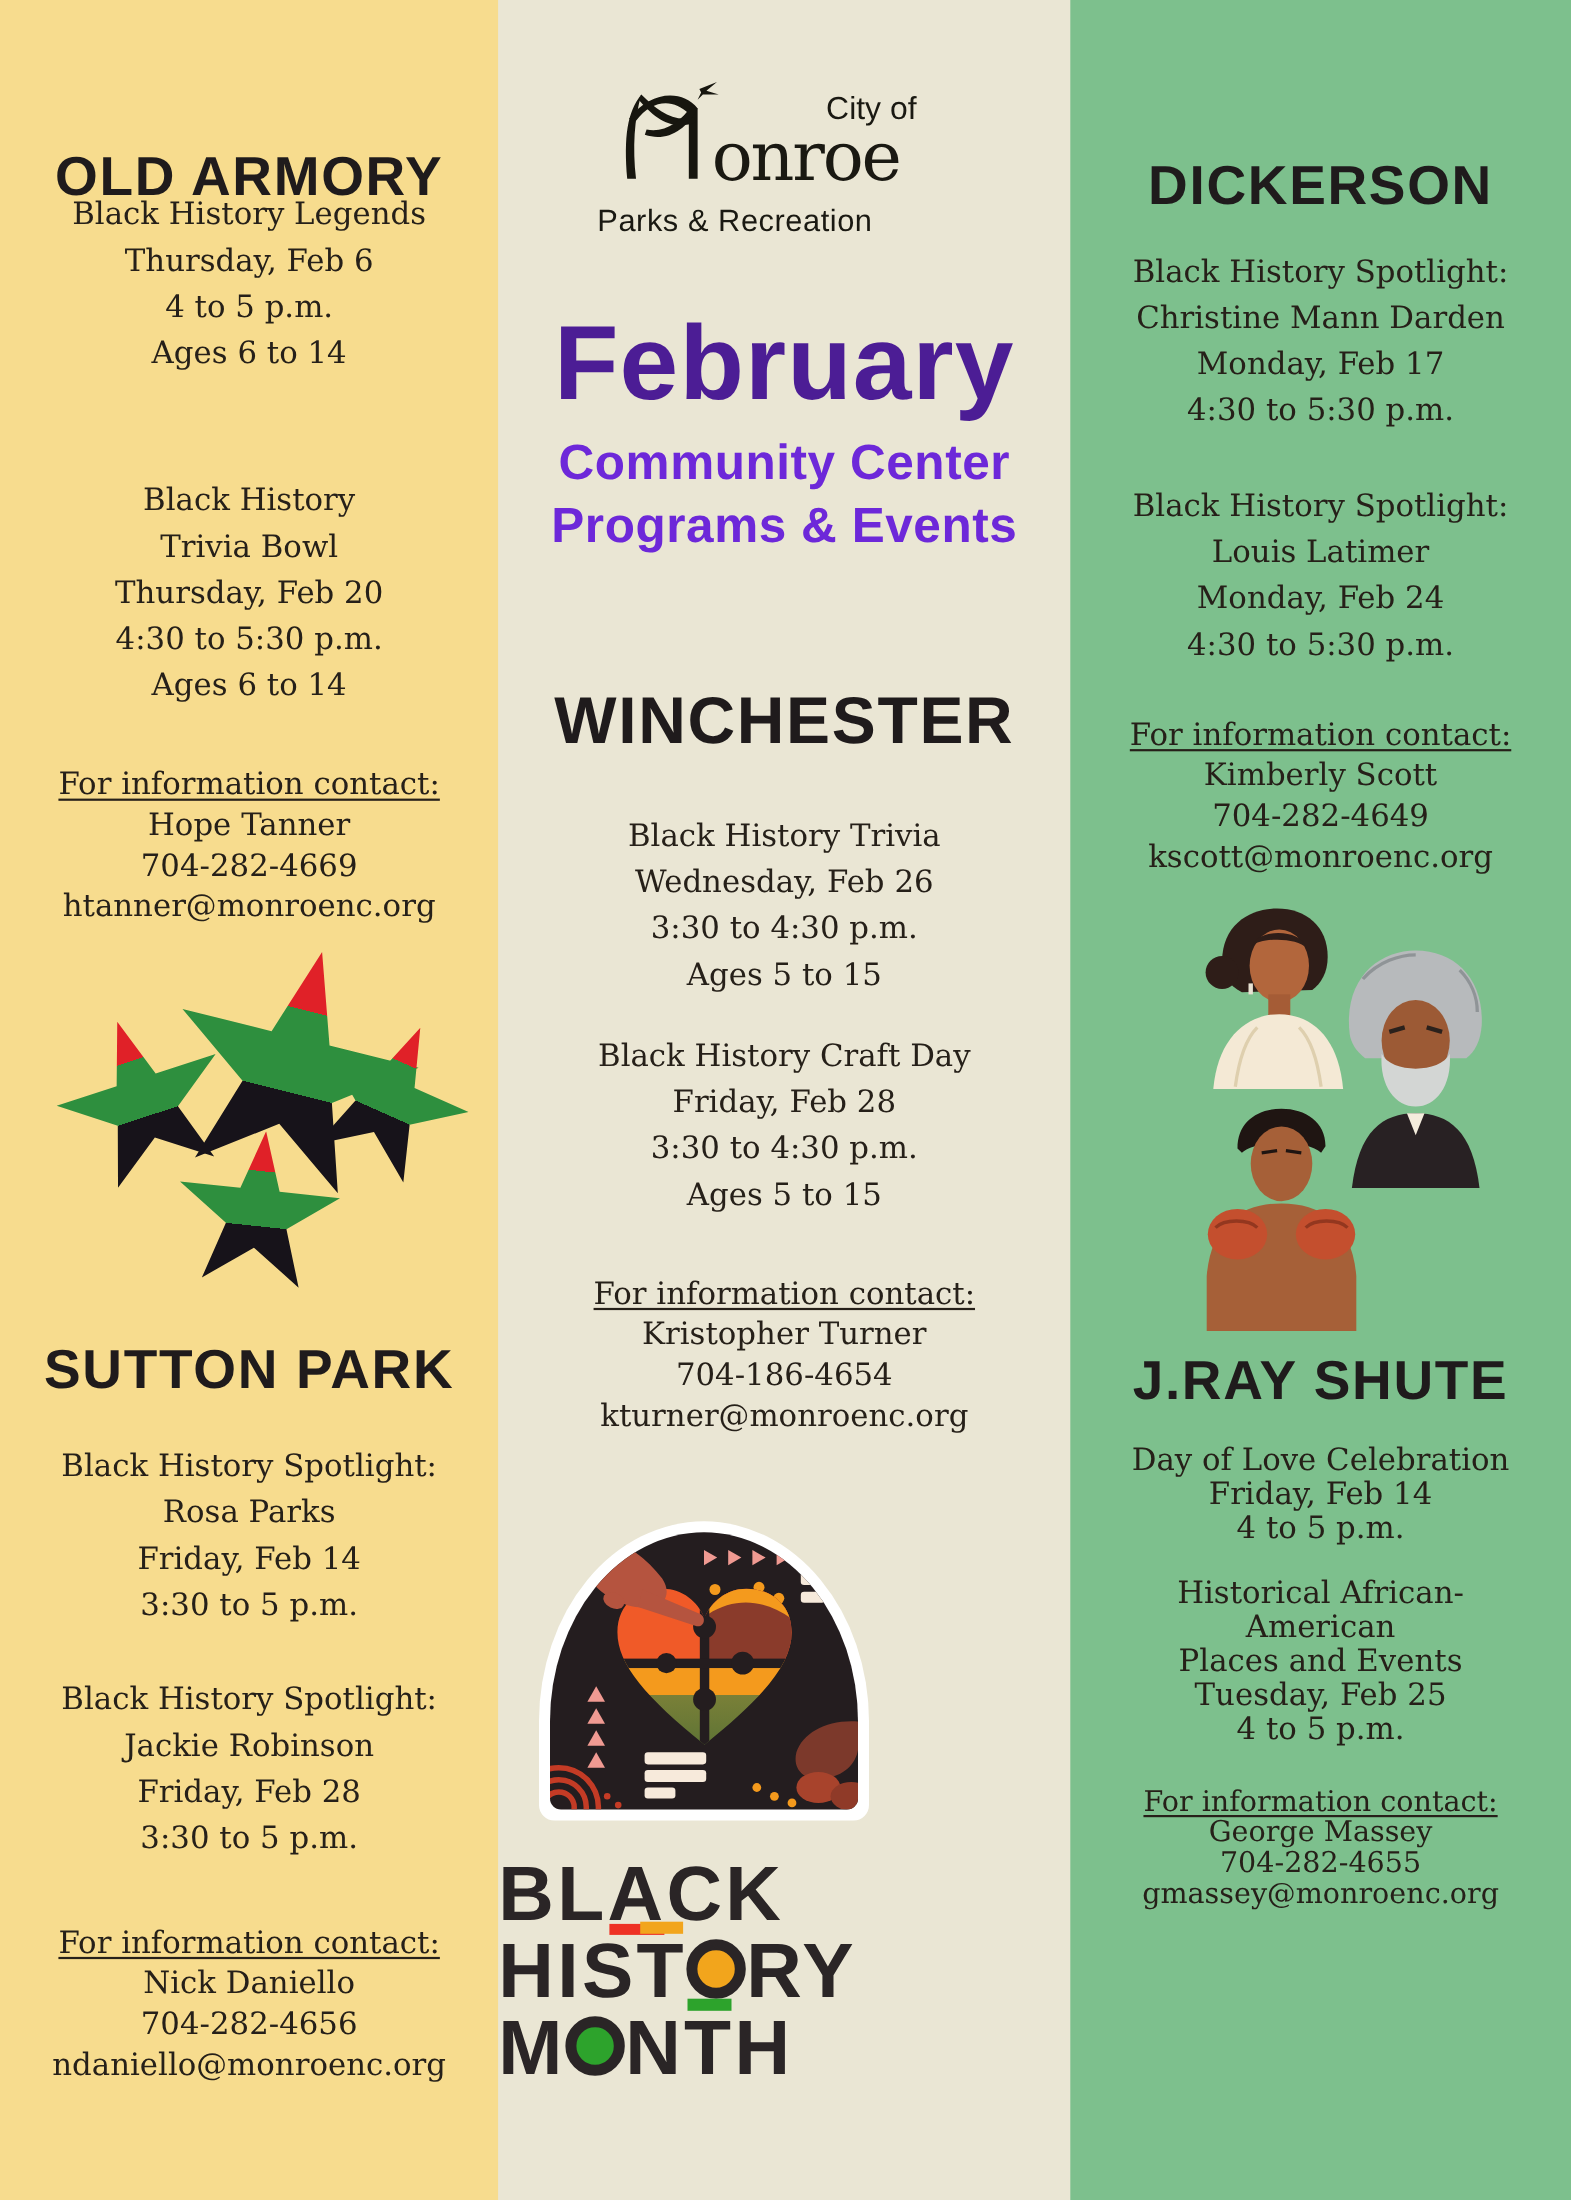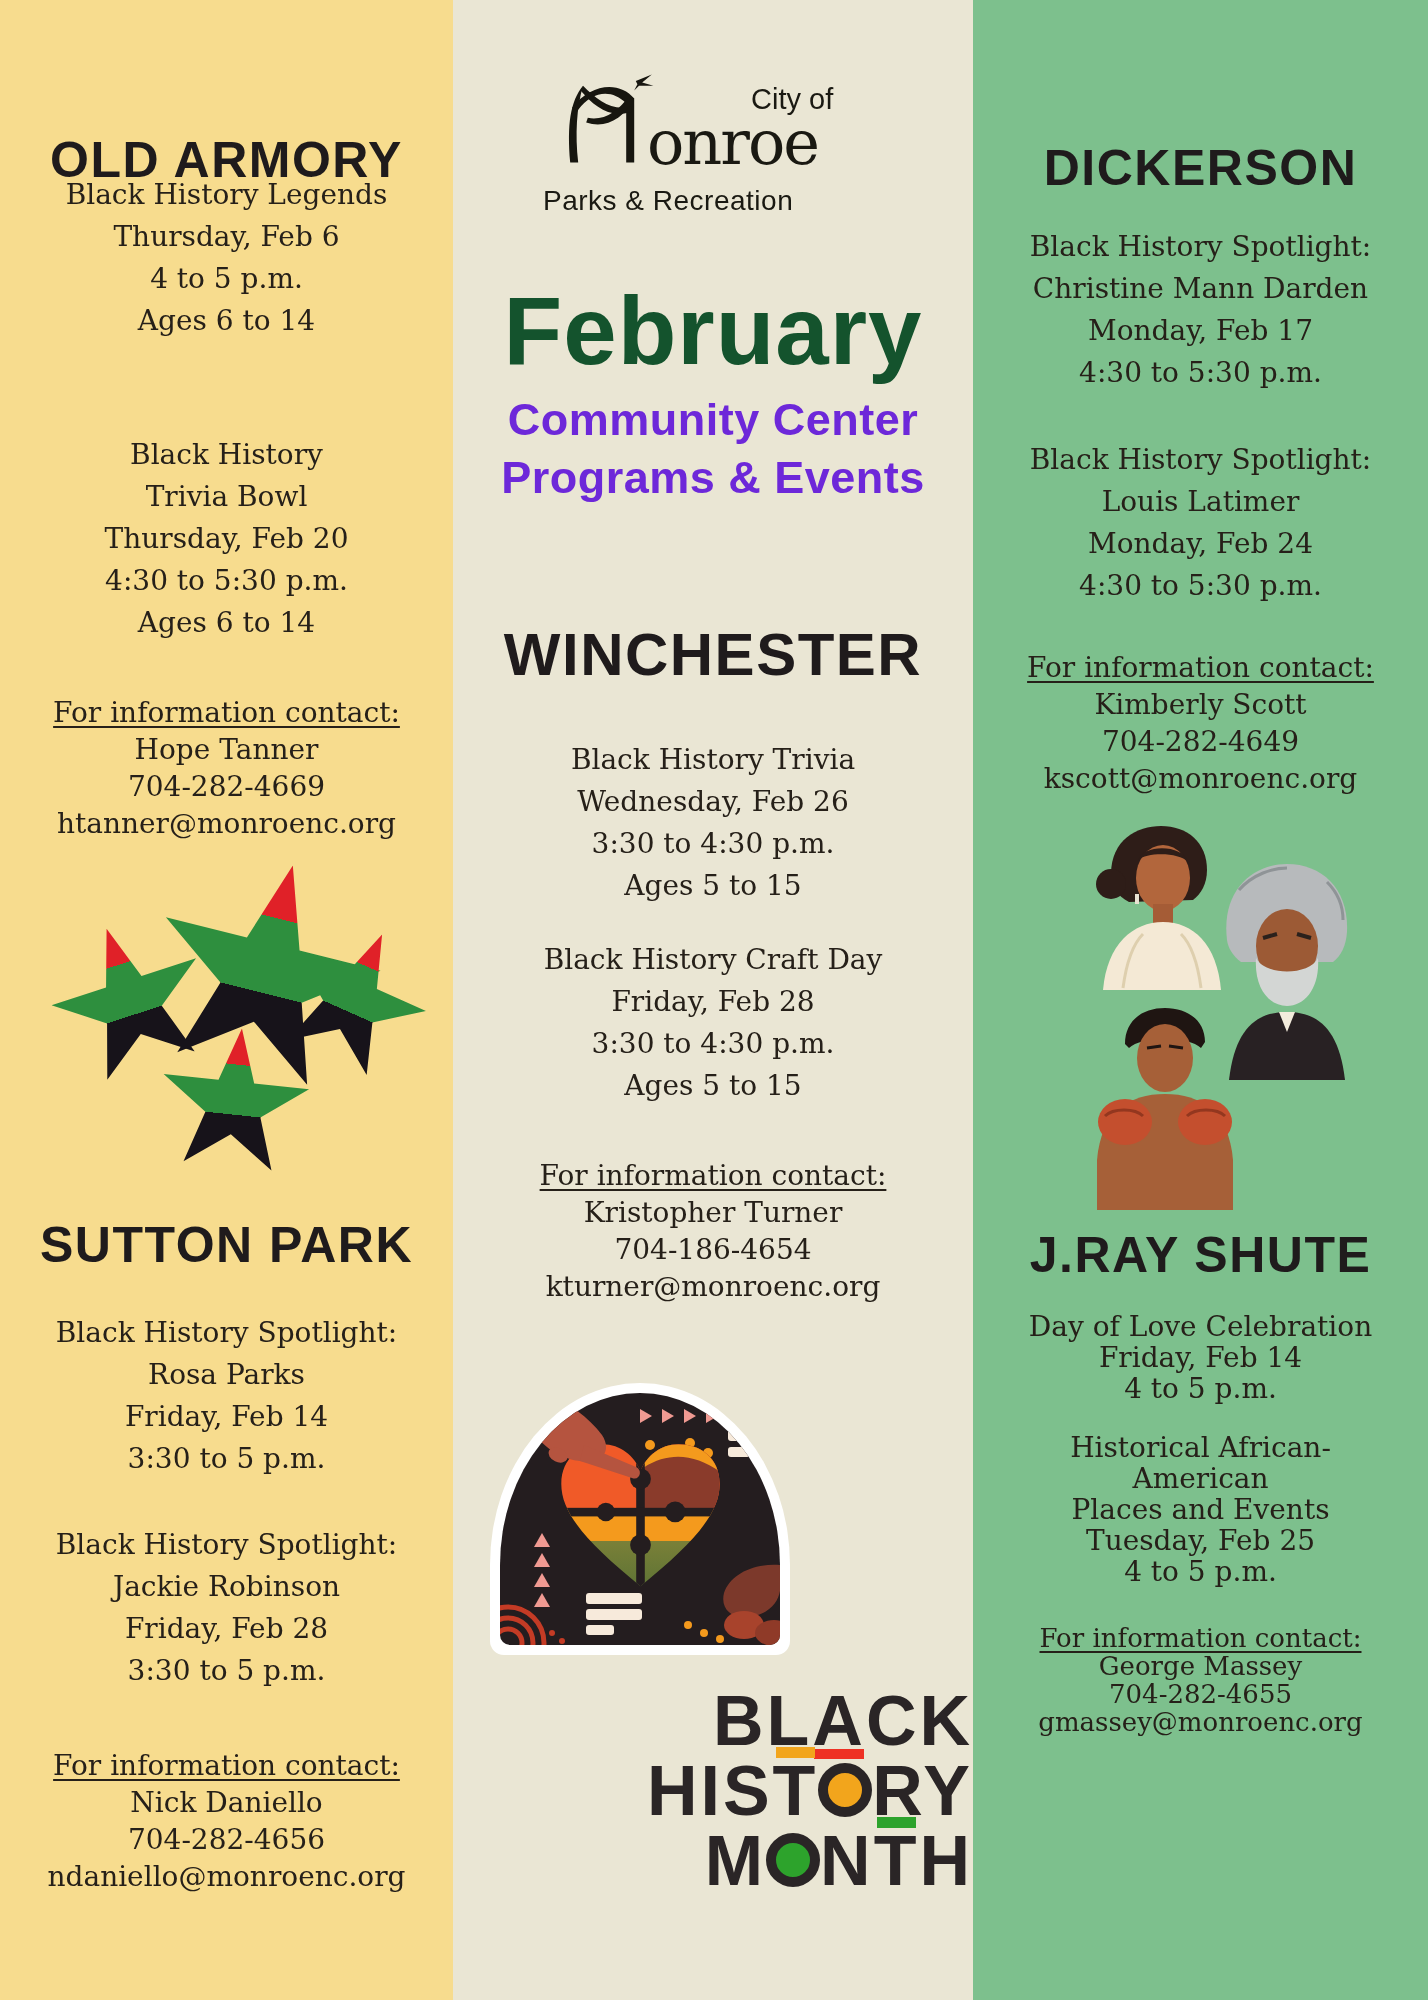--- a/index.html
+++ b/index.html
@@ -18,21 +18,21 @@
   .evt{font-size:28px;line-height:42px}
   .b{font-weight:400}
   .contact{font-size:28px;line-height:37px}
   .label{text-decoration:underline;text-underline-offset:4px}
   .tight{font-size:28px;line-height:31px}
   .ctight{font-size:26px;line-height:28px}
 
   
   .feb{position:absolute;top:281px;left:0;width:100%;text-align:center;
     font-family:"Liberation Sans",sans-serif;font-weight:700;font-size:96px;line-height:100px;
-    letter-spacing:1px;color:#14532d}
+    letter-spacing:1px;color:#4c1d95}
   .subtitle{position:absolute;top:391px;left:0;width:100%;text-align:center;
     font-family:"Liberation Sans",sans-serif;font-weight:700;font-size:45px;line-height:58px;
     letter-spacing:0.5px;color:#6d28d9}
 
   
   .logo{position:absolute;top:68px;left:0;width:100%;height:150px}
   .m-mark{position:absolute;left:106px;top:0;width:96px;height:106px}
   .onroe{position:absolute;left:194px;top:44px;font-family:"DejaVu Serif",serif;font-size:62px;line-height:62px;color:#1a1912;letter-spacing:-2px}
   .cityof{position:absolute;left:298px;top:16px;font-family:"Liberation Sans",sans-serif;font-size:29px;line-height:30px;color:#1a1912}
   .tagline{position:absolute;left:90px;top:118px;width:300px;text-align:left;font-family:"Liberation Sans",sans-serif;font-size:28px;line-height:30px;color:#1a1912;letter-spacing:.5px}
@@ -43,21 +43,21 @@
     background:linear-gradient(180deg,#e02128 0 24%,#2e8f3e 24% 57%,#17131a 57% 100%)}
 
   
   .arch-wrap{position:absolute;left:37px;top:1383px;width:300px;height:272px;background:#ffffff;
     border-radius:150px 150px 14px 14px / 182px 182px 14px 14px}
   .arch-inner{position:absolute;left:10px;top:10px;right:10px;bottom:10px;background:#241d1f;overflow:hidden;
     border-radius:140px 140px 10px 10px / 172px 172px 10px 10px}
   .arch-inner svg{position:absolute;left:0;top:0}
 
   
-  .bhm{position:absolute;top:1686px;left:0;width:100%;text-align:right;
+  .bhm{position:absolute;top:1686px;left:0;width:100%;text-align:left;
     font-family:"Liberation Sans",sans-serif;font-weight:700;font-size:70px;line-height:70px;
     letter-spacing:3px;color:#2a2526}
   .disc{display:inline-block;width:54px;height:54px;box-sizing:border-box;border:10px solid #2a2526;
     border-radius:50%;overflow:hidden;color:transparent;vertical-align:-2px}
   .disc.y{background:#f2a51c}
   .disc.g{background:#2da32c}
   .tb{position:relative;display:inline-block}
   .tb::before{content:"";position:absolute;left:3px;right:3px;top:-9px;height:11px}
   .tb.y::before{background:#f2a51c}
   .tb.g::before{background:#2da32c}

